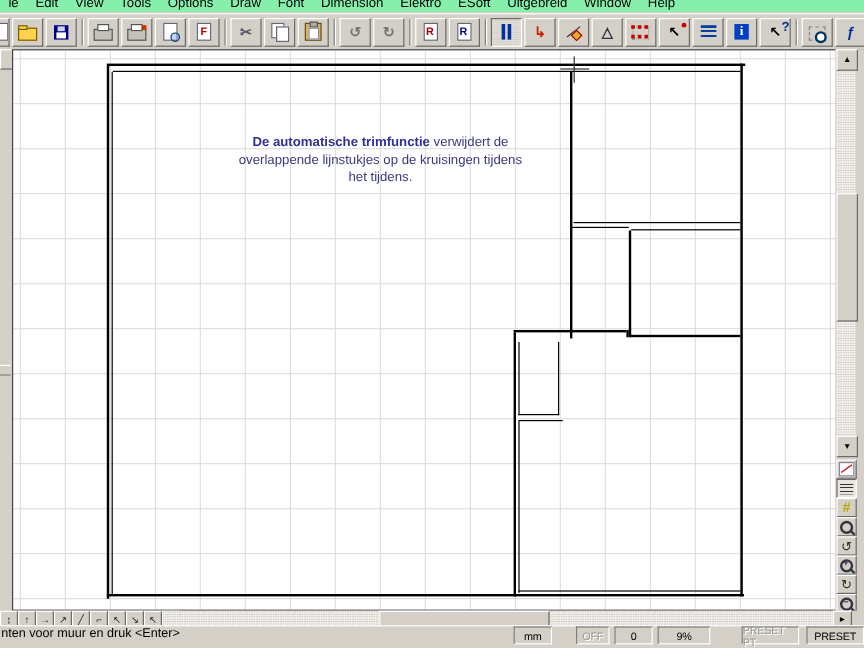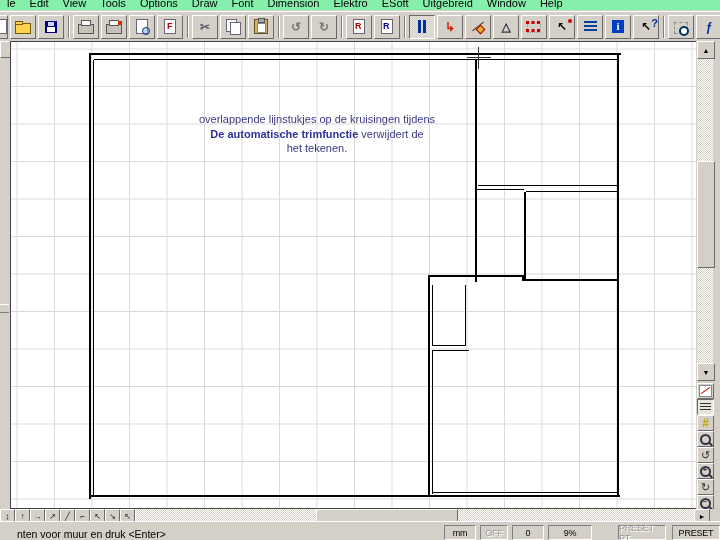--- a/index.html
+++ b/index.html
@@ -109,21 +109,21 @@
   .dir-btn{width:13px;height:13px;background:#d4d0c8;border:1px solid;border-color:#fff #6a6a6a #6a6a6a #fff;
            display:flex;align-items:center;justify-content:center;font-size:8px;color:#222;}
   .htrack{position:absolute;left:136px;right:24px;top:0;height:13px;
           background-image:repeating-conic-gradient(#ffffff 0 25%,#d4d0c8 0 50%);background-size:2px 2px;}
   .hthumb{position:absolute;top:0;height:13px;background:#d4d0c8;border:1px solid;border-color:#fff #6a6a6a #6a6a6a #fff;}
   .hright{position:absolute;right:10px;top:0;width:14px;height:13px;font-size:7px;}
   .hcorner{position:absolute;right:0;top:0;width:10px;height:13px;background:#d4d0c8;}
 
   
   .statusbar{position:absolute;left:0;right:0;bottom:0;height:18px;background:#d4d0c8;border-top:1px solid #fff;
-             display:flex;align-items:flex-end;font-size:10.5px;color:#000;padding-left:16px;}
+             display:flex;align-items:flex-start;font-size:10.5px;color:#000;}
   .sb-prompt{padding-left:1px;white-space:nowrap;}
   .sb-fields{margin-left:auto;display:flex;align-items:center;padding-right:0;}
   .sb-field{height:13px;border:1px solid;border-color:#808080 #fff #fff #808080;display:flex;align-items:center;justify-content:center;
             font-size:9px;letter-spacing:-0.2px;color:#000;flex:0 0 auto;}
   .sb-field.disabled{color:#9a9a9a;text-shadow:1px 1px 0 #fff;}
 </style>
 </head>
 <body>
 
 <div id="window">
@@ -231,23 +231,23 @@
     </div>
 
   <div class="main">
     <div class="left-strip">
       <div class="strip-btn"></div>
       <div class="strip-split"></div>
     </div>
 
     <div id="plan">
       <div class="tip">
+        <div><b>De automatische trimfunctie</b><span> verwijdert de</span></div>
         <div>overlappende lijnstukjes op de kruisingen tijdens</div>
-        <div><b>De automatische trimfunctie</b><span> verwijdert de</span></div>
-        <div>het tekenen.</div>
+        <div>het tijdens.</div>
       </div>
       <div id="walls">
           <div class="wall" style="left: 78px; top: 11px; width: 532px; height: 2px;"></div>
           <div class="wall" style="left: 83px; top: 17px; width: 523px; height: 1px;"></div>
           <div class="wall" style="left: 78px; top: 13px; width: 2px; height: 444px;"></div>
           <div class="wall" style="left: 82px; top: 18px; width: 1px; height: 436px;"></div>
           <div class="wall" style="left: 78px; top: 453px; width: 531px; height: 2px;"></div>
           <div class="wall" style="left: 421px; top: 450px; width: 185px; height: 1px;"></div>
           <div class="wall" style="left: 606px; top: 11px; width: 2px; height: 444px;"></div>
           <div class="wall" style="left: 464px; top: 18px; width: 2px; height: 222px;"></div>
@@ -342,21 +342,21 @@
       <div class="hthumb" id="hthumb" style="left: 180px; width: 140px;"></div>
     </div>
     <div class="sbtn hright" id="hright">►</div>
     <div class="hcorner"></div>
   </div>
 
   <div class="statusbar">
     <span class="sb-prompt">nten voor muur en druk &lt;Enter&gt;</span>
     <div class="sb-fields" id="sbfields">
         <div class="sb-field" style="width: 30px; margin-left: 0px;">mm</div>
-        <div class="sb-field disabled" style="width: 26px; margin-left: 4px;">OFF</div>
+        <div class="sb-field disabled" style="width: 26px; margin-left: 20px;">OFF</div>
         <div class="sb-field" style="width: 30px; margin-left: 4px;">0</div>
         <div class="sb-field" style="width: 42px; margin-left: 4px;">9%</div>
         <div class="sb-field disabled" style="width: 46px; margin-left: 26px;">PRESET PT</div>
         <div class="sb-field" style="width: 46px; margin-left: 6px;">PRESET</div>
       </div>
   </div>
 
 </div>
 
 </body></html>

